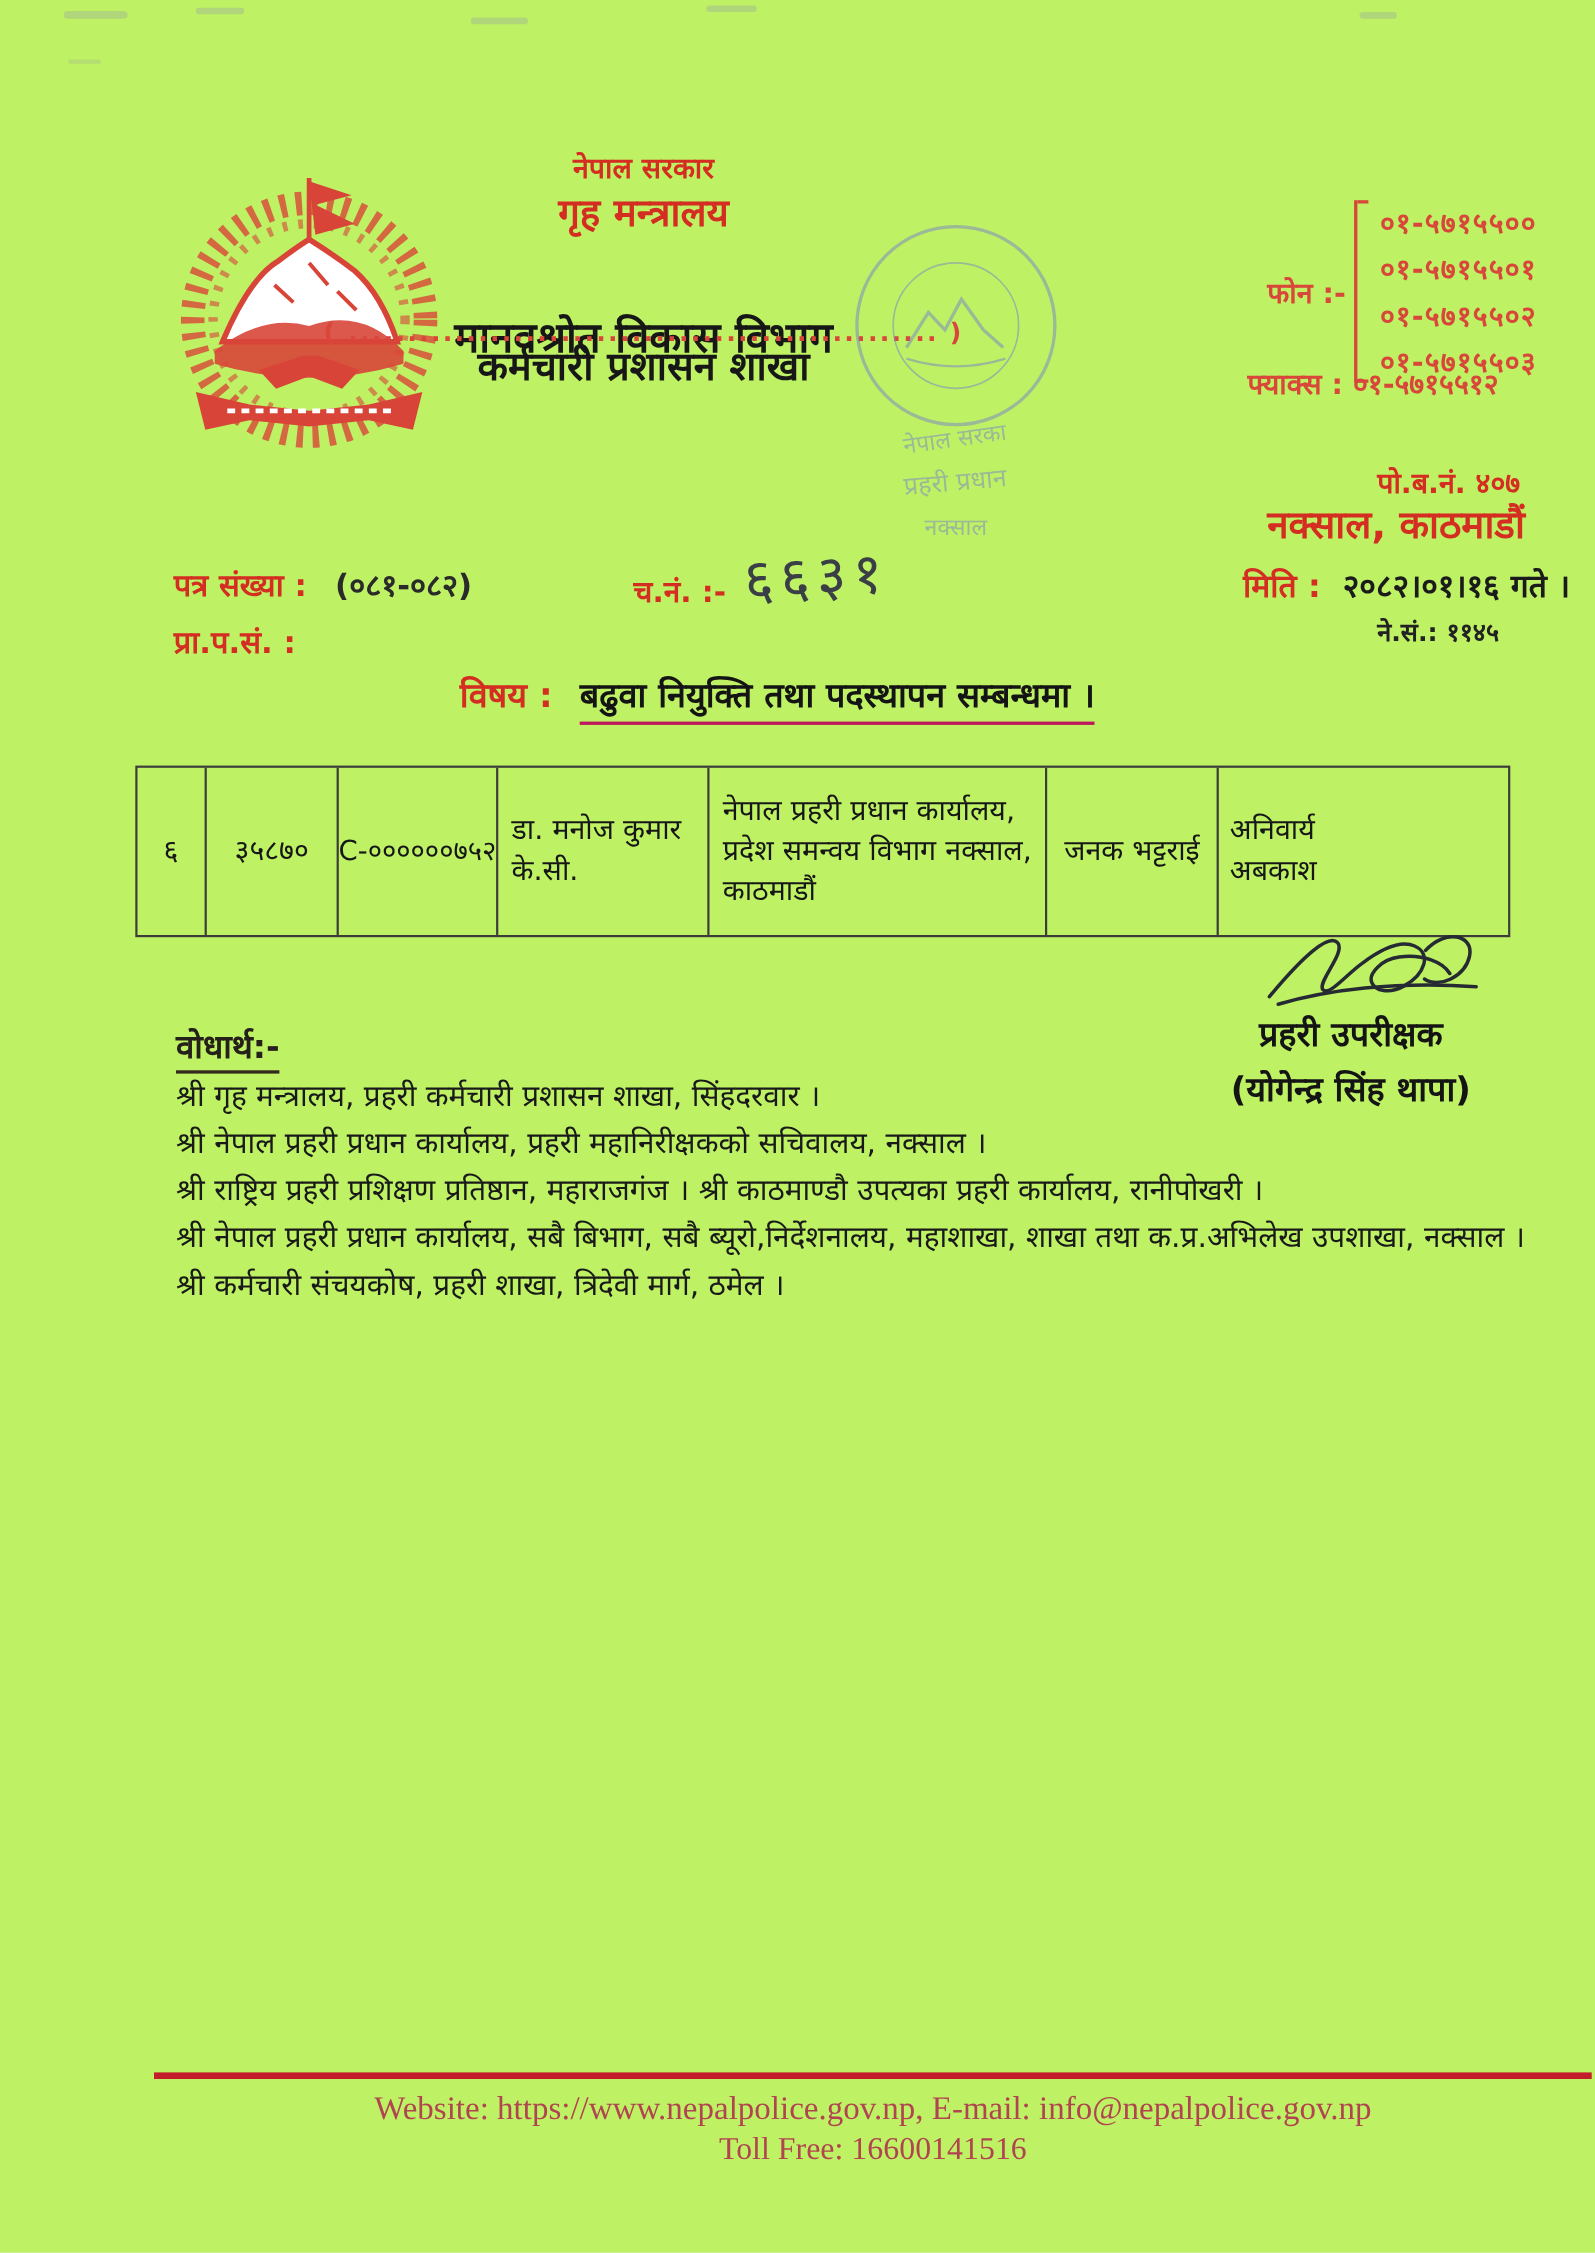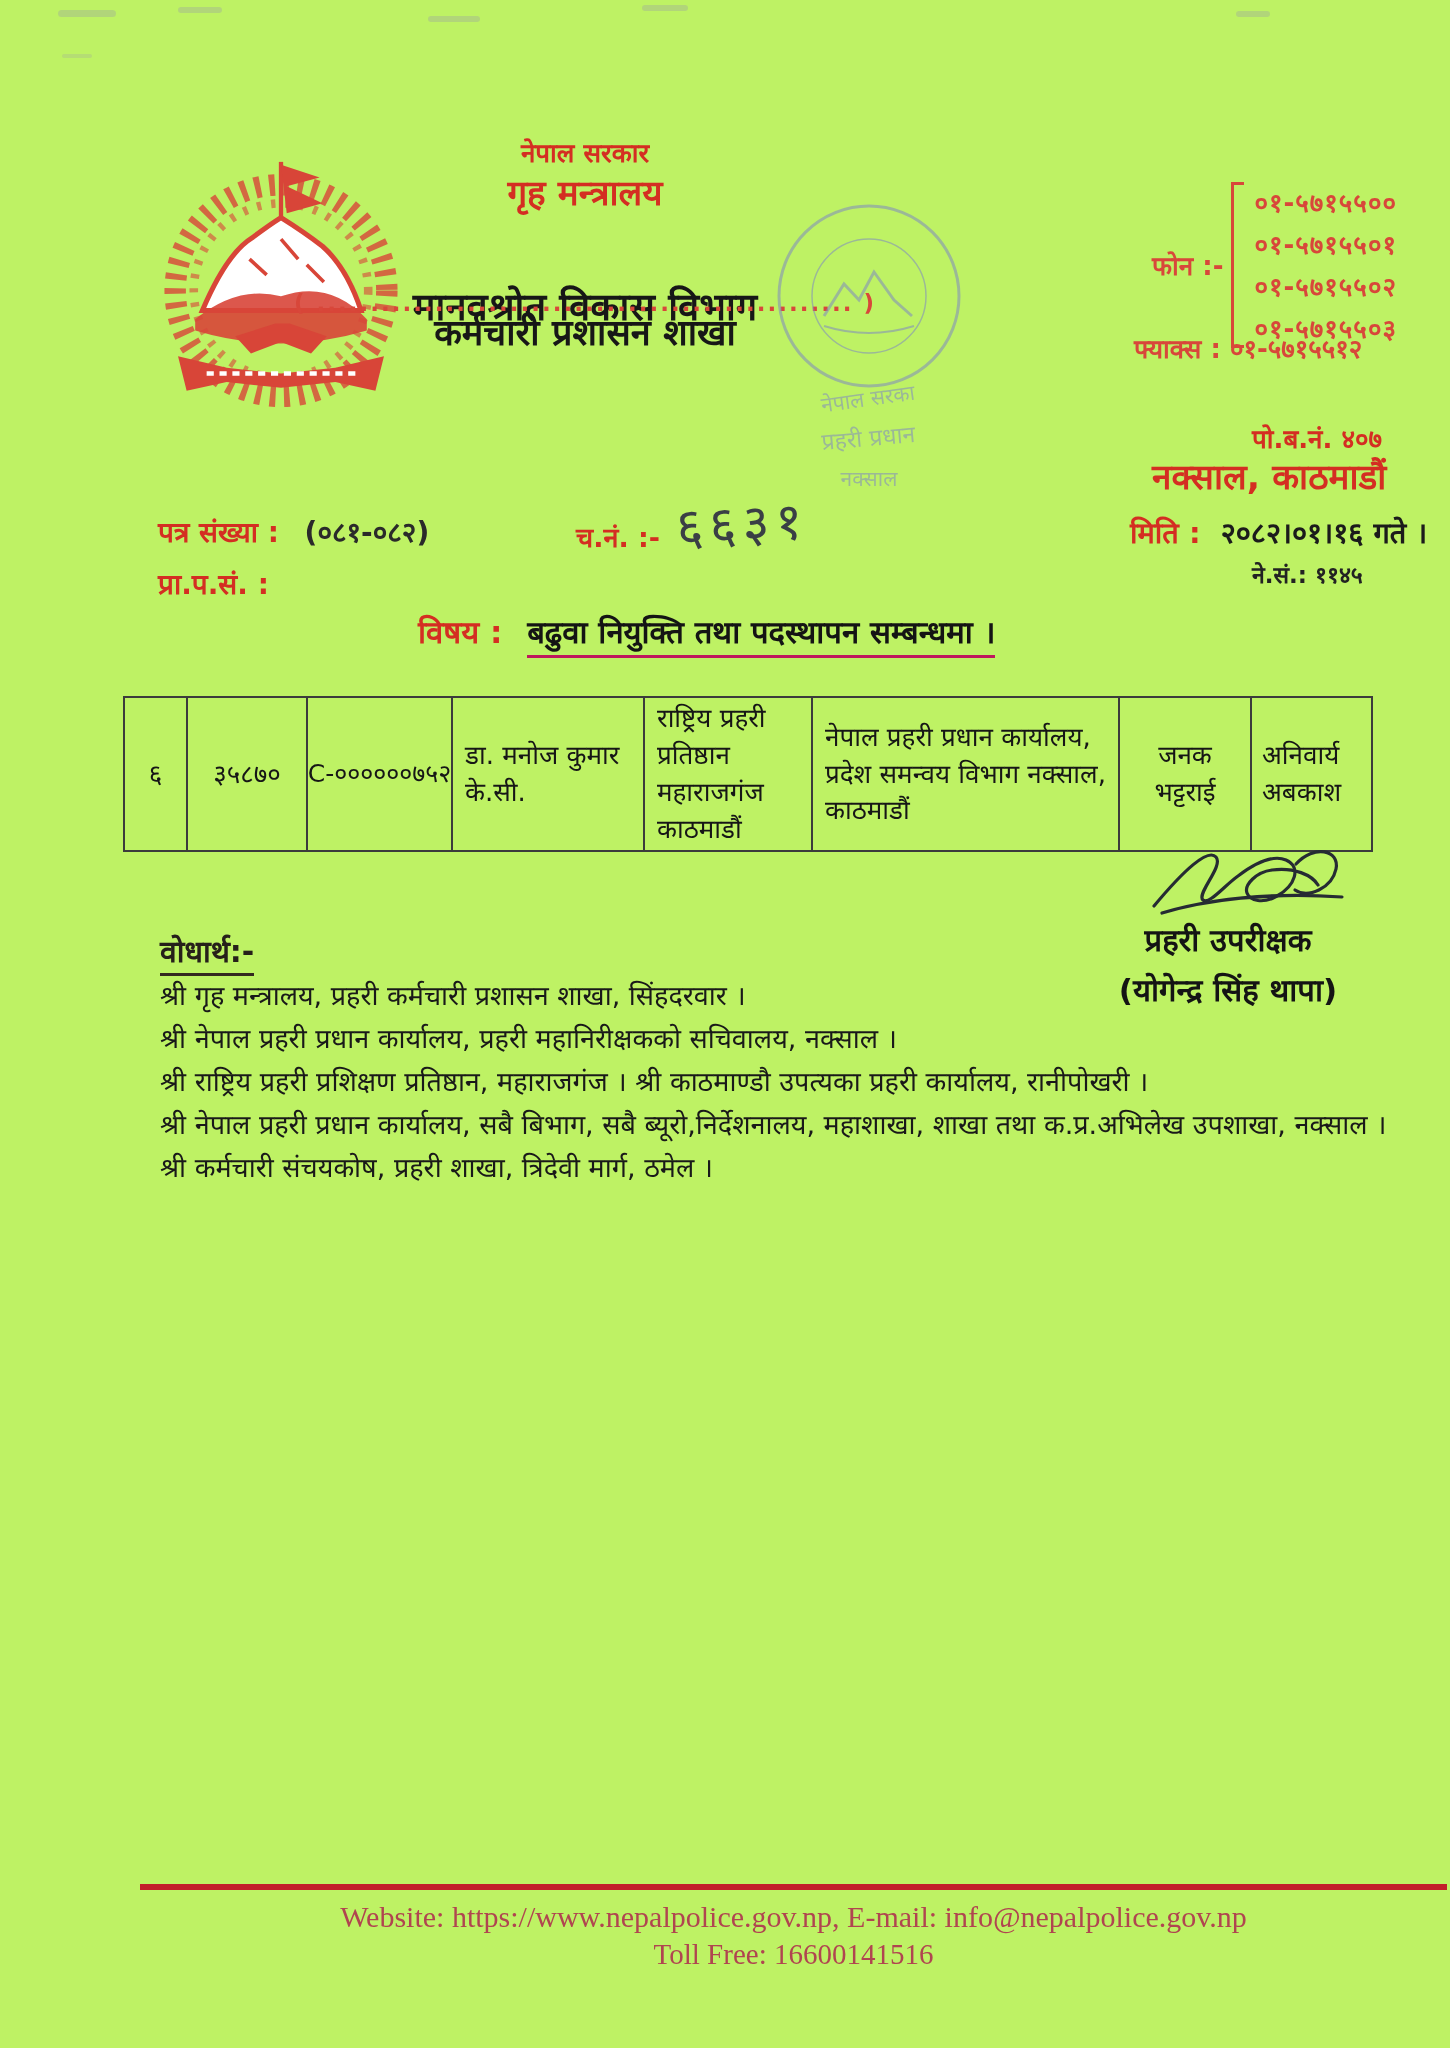--- a/index.html
+++ b/index.html
@@ -50,21 +50,21 @@
   .subject .lbl{color:#d42e22;margin-right:14px;}
   .subject .txt{color:#141414;border-bottom:3px solid #be185d;padding-bottom:5px;}
   
   .tbl{position:absolute;left:123px;top:696px;width:1250px;height:156px;display:flex;
        border:2px solid #3c3c3c;box-sizing:border-box;}
   .cell{box-sizing:border-box;border-right:2px solid #3c3c3c;display:flex;flex-direction:column;
         justify-content:center;font-size:26px;line-height:1.42;color:#161616;padding:4px 12px;}
   .cell:last-child{border-right:none;}
   .c-center{align-items:center;text-align:center;padding:4px 4px;}
   .c1{width:63px;} .c2{width:120px;} .c3{width:145px;font-size:25px;}
-  .c4{width:192px;} .c5{width:168px;} .c6{width:307px;} .c7{width:132px;text-align:center;} .c8{width:117px;padding-left:10px;}
+  .c4{width:192px;} .c5{width:168px;} .c6{width:307px;} .c7{width:156px;text-align:center;} .c8{width:117px;padding-left:10px;}
   
   .sig-svg{position:absolute;left:1146px;top:842px;width:210px;height:80px;}
   .sig-block{position:absolute;left:1078px;top:918px;width:300px;text-align:center;}
   .sig-title{font-size:31px;font-weight:bold;color:#141414;margin-bottom:8px;}
   .sig-name{font-size:31px;font-weight:bold;color:#141414;}
   
   .cc-head{position:absolute;left:160px;top:930px;font-size:30px;font-weight:bold;color:#26201a;
            border-bottom:3px solid #33291f;padding-bottom:2px;}
   .cc-list{position:absolute;left:160px;top:976px;width:1240px;}
   .cc-item{font-size:27px;color:#191919;height:43px;white-space:nowrap;}
@@ -153,21 +153,20 @@
   <div class="subject">
     <span class="lbl">विषय :</span>
     <span class="txt">बढुवा नियुक्ति तथा पदस्थापन सम्बन्धमा ।</span>
   </div>
 
   <div class="tbl">
     <div class="cell c1 c-center">६</div>
     <div class="cell c2 c-center">३५८७०</div>
     <div class="cell c3 c-center">C-००००००७५२</div>
     <div class="cell c4">डा. मनोज कुमार के.सी.</div>
-    <div class="cell c5">राष्ट्रिय प्रहरी प्रतिष्ठान महाराजगंज काठमाडौं</div>
     <div class="cell c6">नेपाल प्रहरी प्रधान कार्यालय, प्रदेश समन्वय विभाग नक्साल, काठमाडौं</div>
     <div class="cell c7 c-center">जनक भट्टराई</div>
     <div class="cell c8">अनिवार्य अबकाश</div>
   </div>
 
   <svg class="sig-svg" viewBox="0 0 210 80">
     <g stroke="#262b33" stroke-width="3.2" fill="none" stroke-linecap="round">
       <path d="M8,64 C38,28 62,6 70,15 C78,24 50,52 57,58 C63,63 78,44 92,34 C108,22 126,12 140,18 C156,25 149,44 131,54 C117,62 104,59 101,51 C98,43 110,30 126,28 C148,25 166,33 172,43"></path>
       <path d="M150,22 C168,2 194,8 190,27 C186,46 162,57 149,48"></path>
       <path d="M16,71 C60,58 122,50 196,55"></path>

